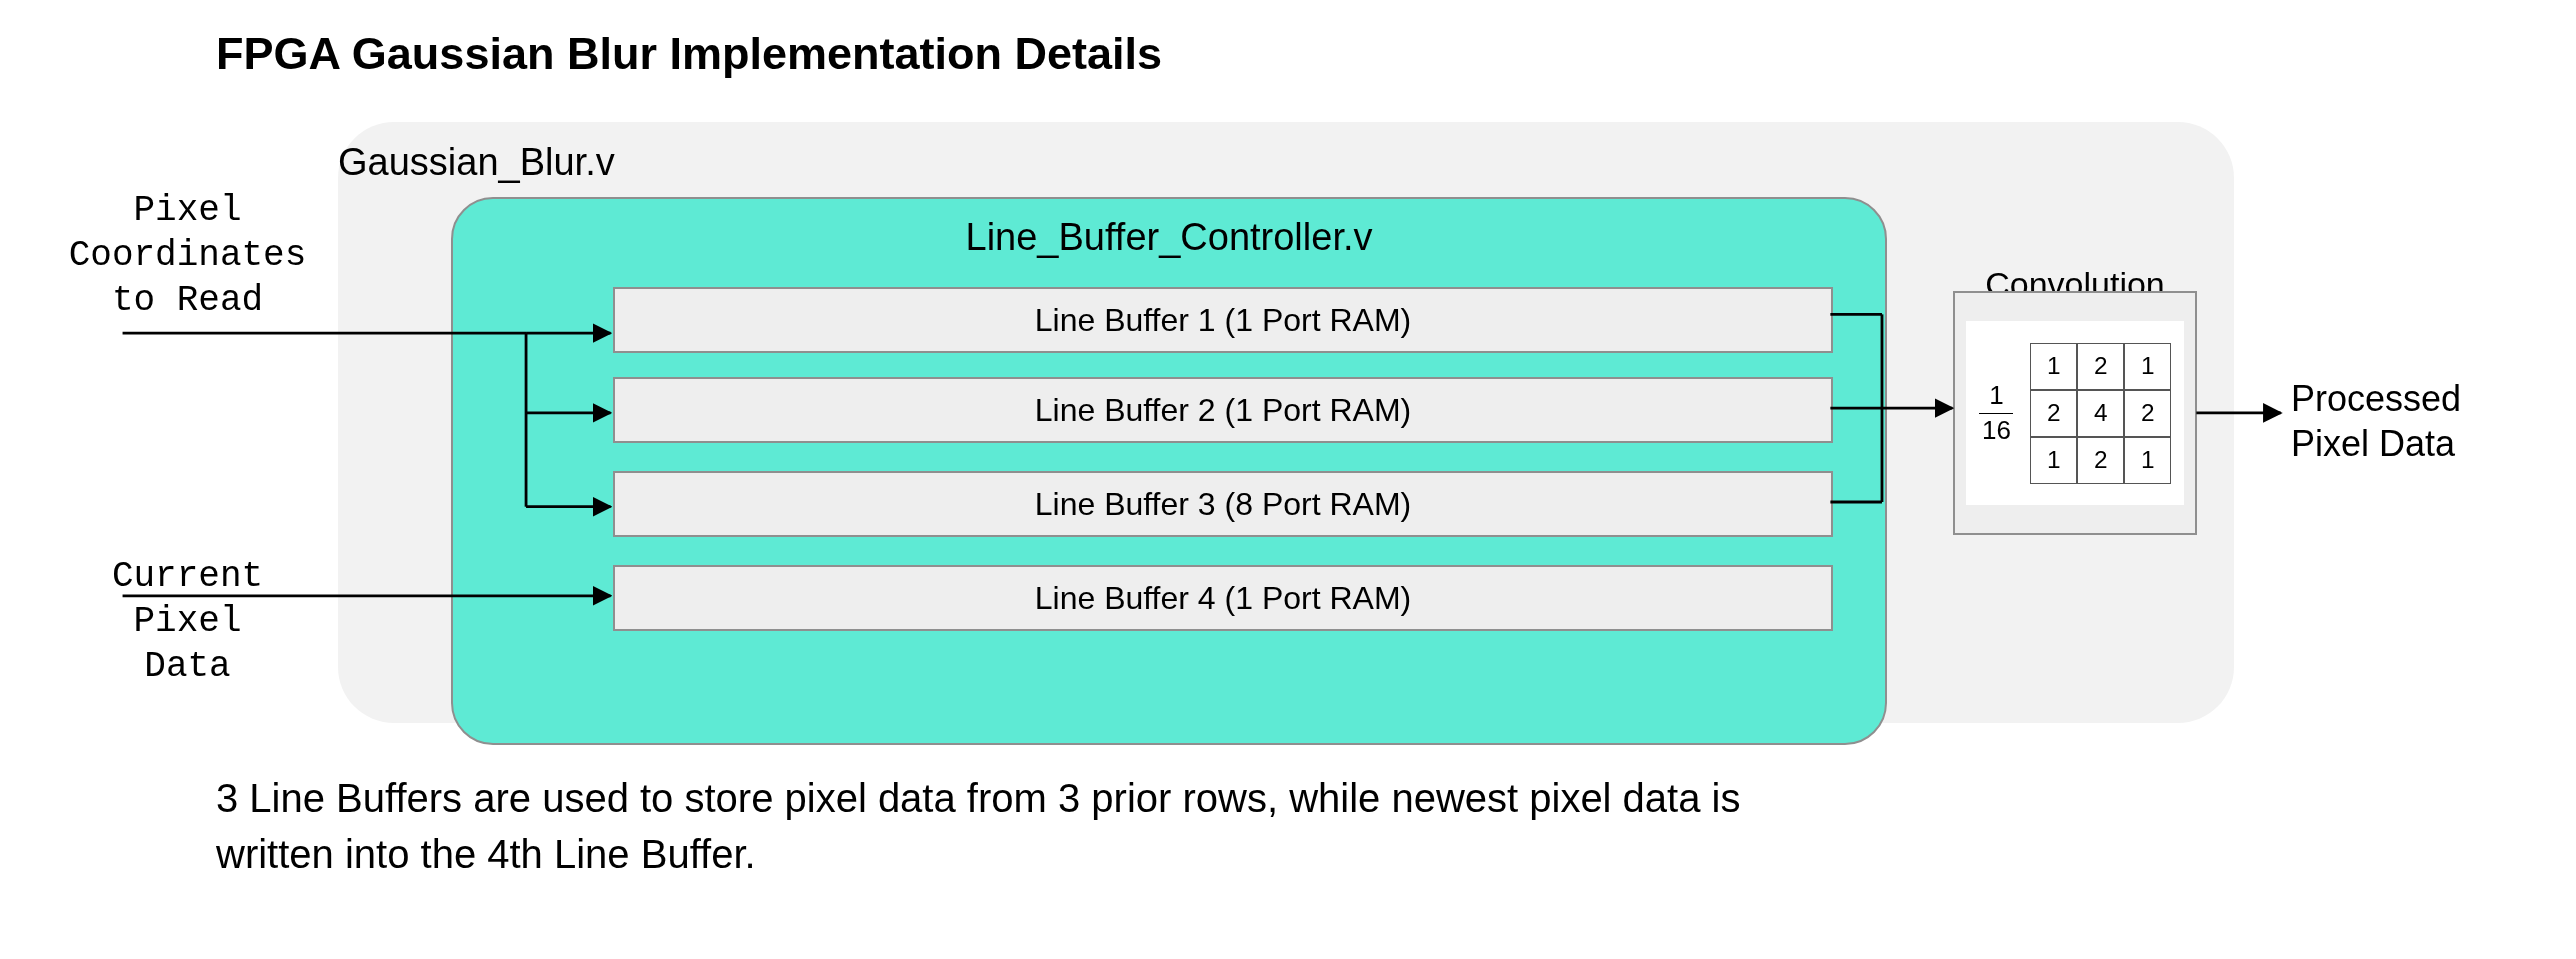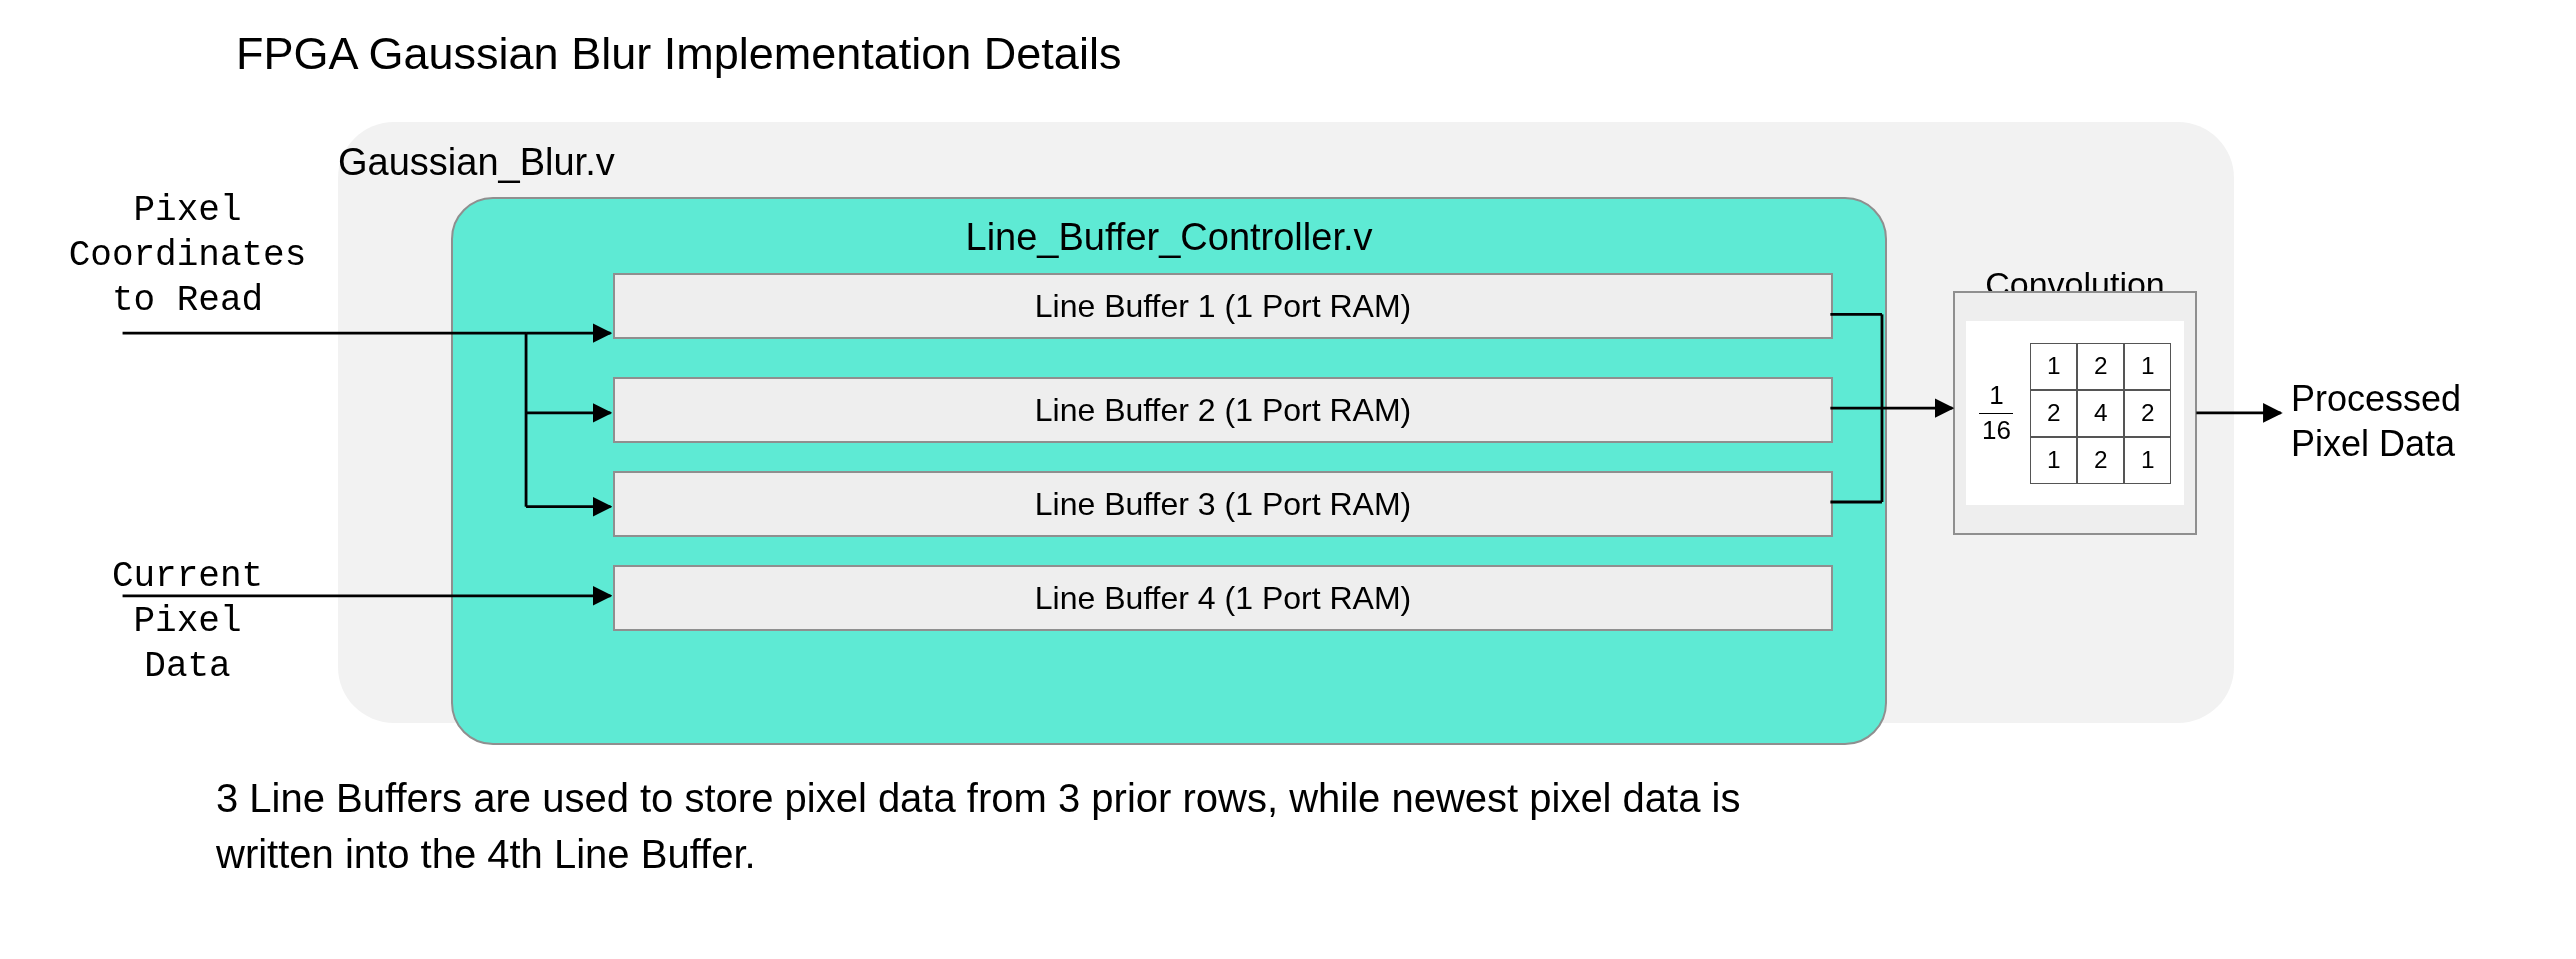--- a/index.html
+++ b/index.html
@@ -12,22 +12,21 @@
   .page {
     position: relative;
     width: 2576px;
     height: 959px;
   }
   .title {
     position: absolute;
     left: 216px;
     top: 28px;
     font-size: 45px;
-    font-weight: 400;
-    margin-left: 20px;
+    font-weight: 700;
   }
   .outer-box {
     position: absolute;
     left: 338px;
     top: 122px;
     width: 1896px;
     height: 601px;
     background: #f2f2f2;
     border-radius: 56px;
   }
@@ -175,23 +174,23 @@
     <div>Processed</div>
     <div>Pixel Data</div>
   </div>
 
   <div class="outer-box">
     <div class="outer-label">Gaussian_Blur.v</div>
 
     <div class="inner-box">
       <div class="inner-label">Line_Buffer_Controller.v</div>
 
-      <div class="line-buffer" style="top:74px;">Line Buffer 1 (1 Port RAM)</div>
+      <div class="line-buffer" style="top:88px;">Line Buffer 1 (1 Port RAM)</div>
       <div class="line-buffer" style="top:178px;">Line Buffer 2 (1 Port RAM)</div>
-      <div class="line-buffer" style="top:272px;">Line Buffer 3 (1 Port RAM)</div>
+      <div class="line-buffer" style="top:272px;">Line Buffer 3 (8 Port RAM)</div>
       <div class="line-buffer" style="top:366px;">Line Buffer 4 (1 Port RAM)</div>
     </div>
 
     <div class="conv-label">Convolution</div>
     <div class="conv-box">
       <div class="conv-inner">
         <div class="conv-frac">
           <div class="num">1</div>
           <div class="line"></div>
           <div class="den">16</div>

